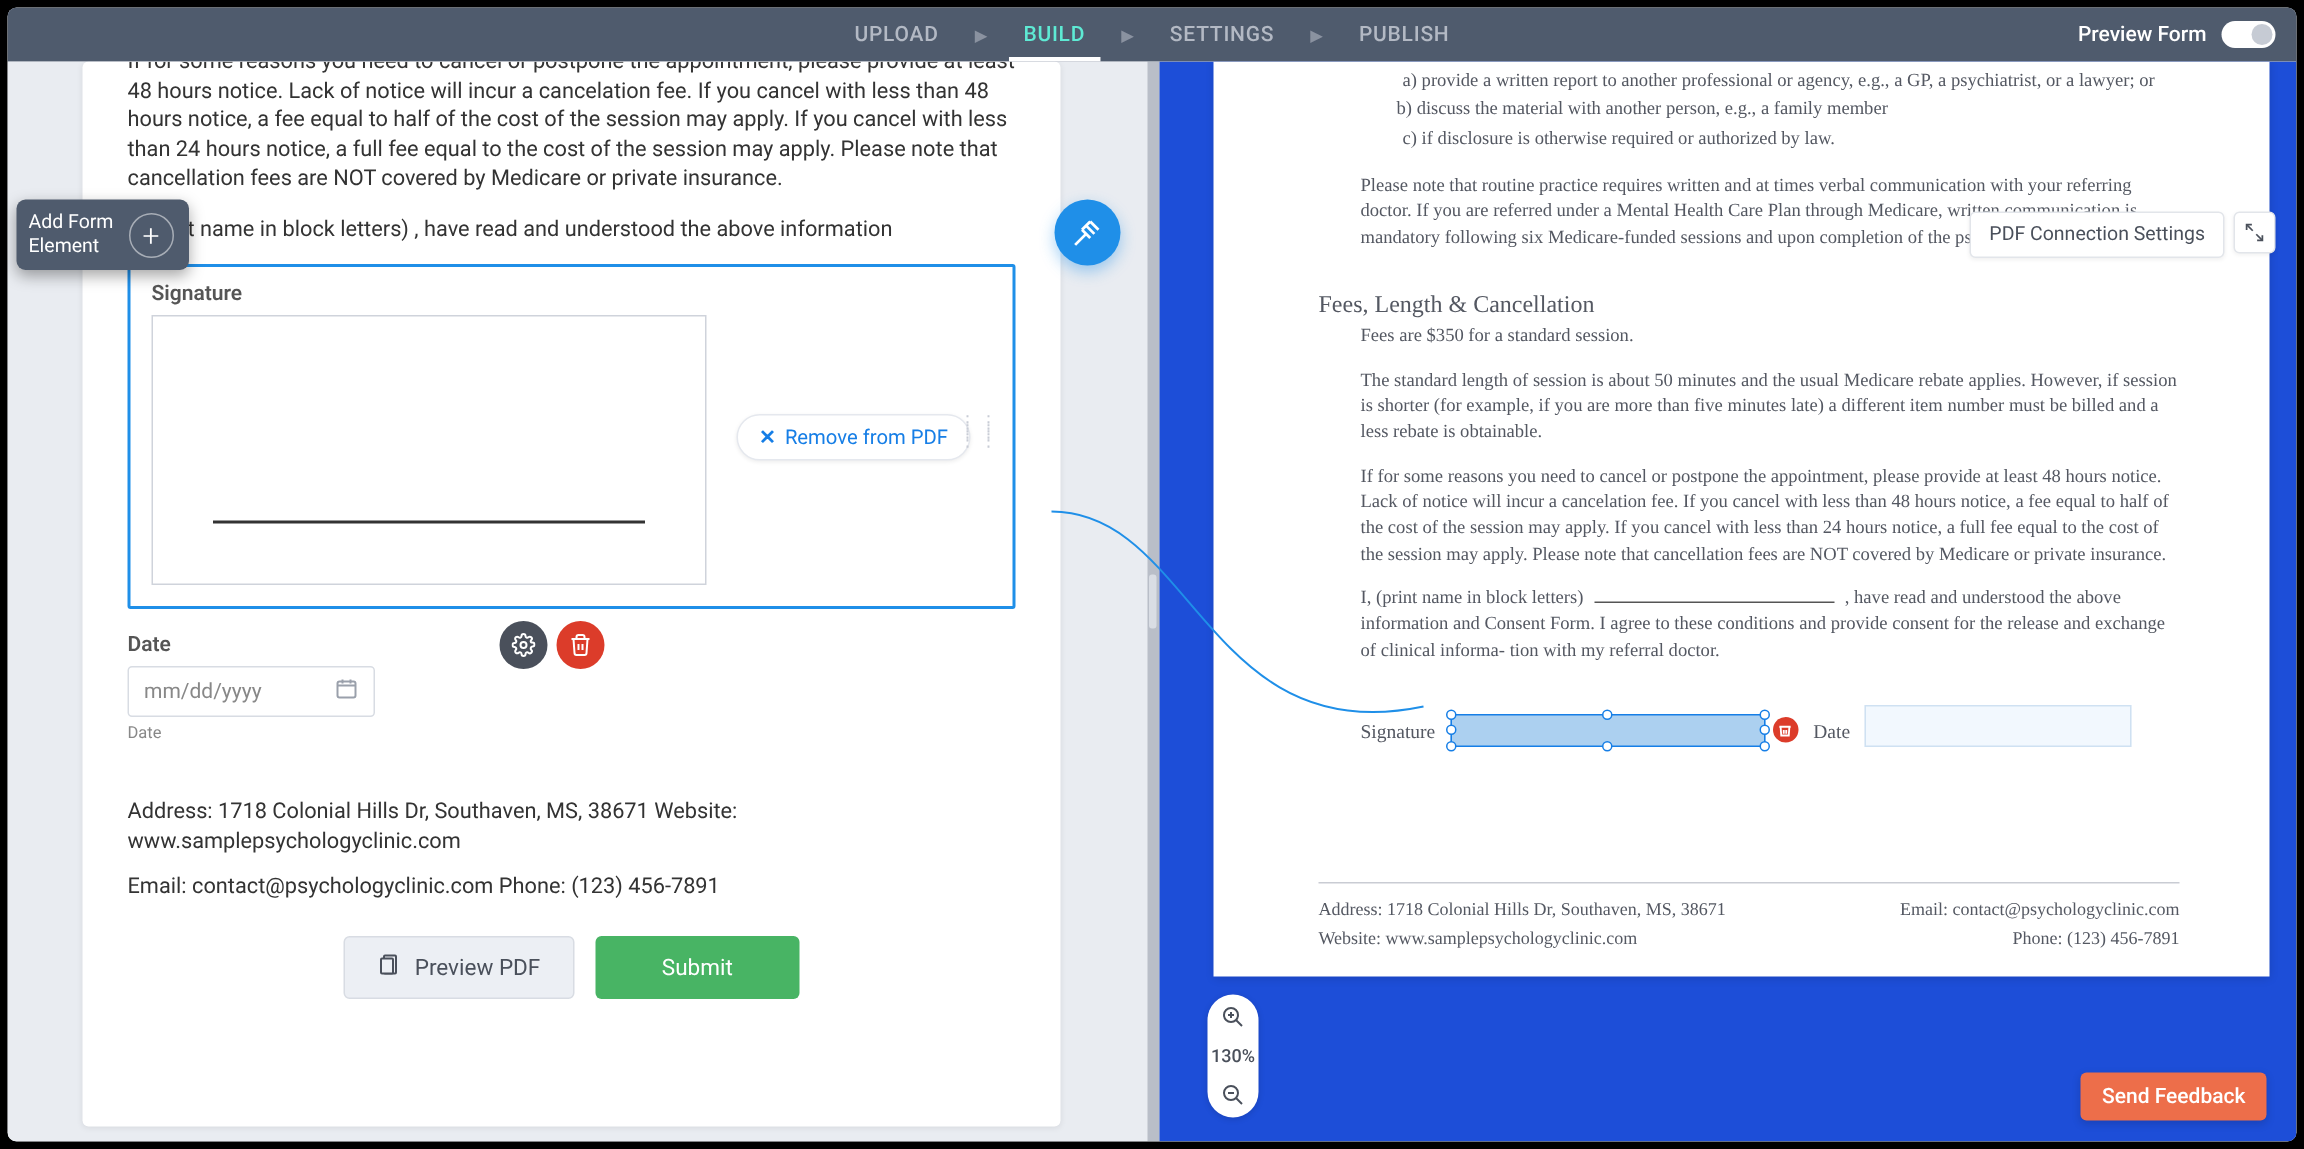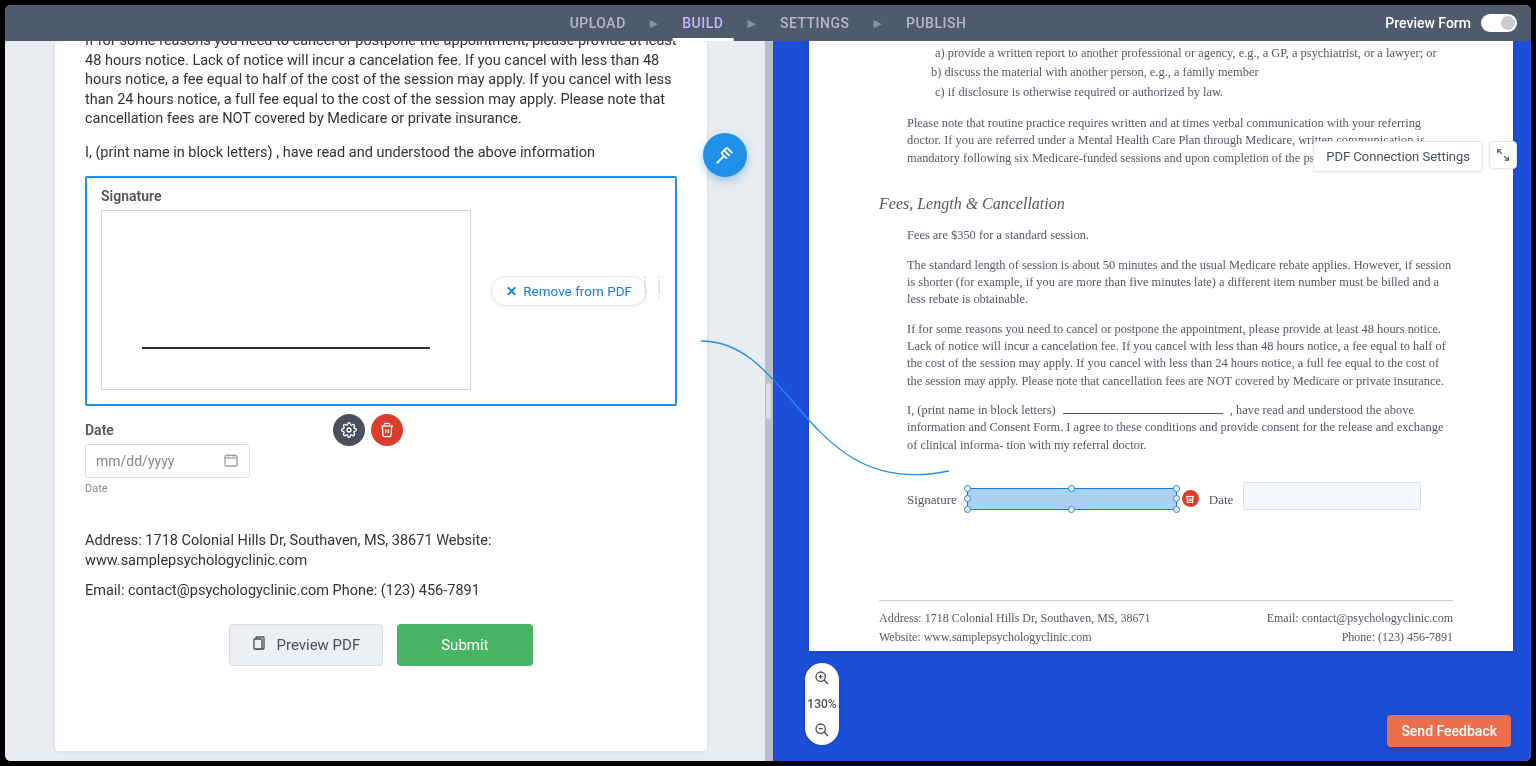--- a/index.html
+++ b/index.html
@@ -44,21 +44,21 @@
     padding: 0 10px;
     height: 100%;
     display: flex;
     align-items: center;
     cursor: pointer;
     color: #b3b9c4;
     font-weight: 500;
     letter-spacing: 0.5px;
   }
   .topnav .nav-item.active {
-    color: #c4b5fd;
+    color: #5eead4;
     border-bottom: 3px solid #fff;
     padding-top: 3px;
   }
   .topnav .chevron {
     color: #8a92a0;
     font-size: 11px;
   }
   .topbar-right {
     margin-left: auto;
     display: flex;
@@ -288,22 +288,21 @@
     box-shadow: 0 1px 6px rgba(0,0,0,0.15);
     padding: 0 60px 30px 70px;
     color: #545862;
     font-family: Georgia, "Times New Roman", serif;
     font-size: 12.4px;
   }
   .pdf-page .indent { margin-left: 28px; }
   .pdf-page p { line-height: 1.4; margin-bottom: 12px; }
   .pdf-page .section-title {
     margin-top: 28px;
-    margin-bottom: 14px;
-    font-style: italic;
+    margin-bottom: 2px;
     font-size: 16px;
     color: #545862;
     margin-left: -28px;
   }
   .pdf-row {
     display: flex;
     align-items: flex-end;
     gap: 10px;
     margin-top: 28px;
     margin-bottom: 10px;
@@ -543,20 +542,27 @@
         <svg width="22" height="22" viewBox="0 0 24 24" fill="none" stroke="currentColor" stroke-width="2">
             <path d="M14 4l6 6"></path>
             <path d="M11 7l6 6"></path>
             <path d="M8 10l6 6"></path>
             <path d="M3 21l8-8"></path>
             <path d="M14 4l-6 6"></path>
           </svg>
       </div>
     </div>
 
+    <div class="add-element">
+      <div class="lines">
+        <div>Add Form</div>
+        <div>Element</div>
+      </div>
+      <div class="plus">+</div>
+    </div>
 
     <div class="splitter"></div>
 
     <div class="right-pane">
       <div class="pdf-page">
         <div class="indent">
           <p style="margin-left:28px;margin-top:4px">a) provide a written report to another professional or agency, e.g., a GP, a psychiatrist, or a lawyer; or</p>
           <p style="margin-left:24px;margin-top:-10px">b) discuss the material with another person, e.g., a family member</p>
           <p style="margin-left:28px;margin-top:-10px">c) if disclosure is otherwise required or authorized by law.</p>
 

